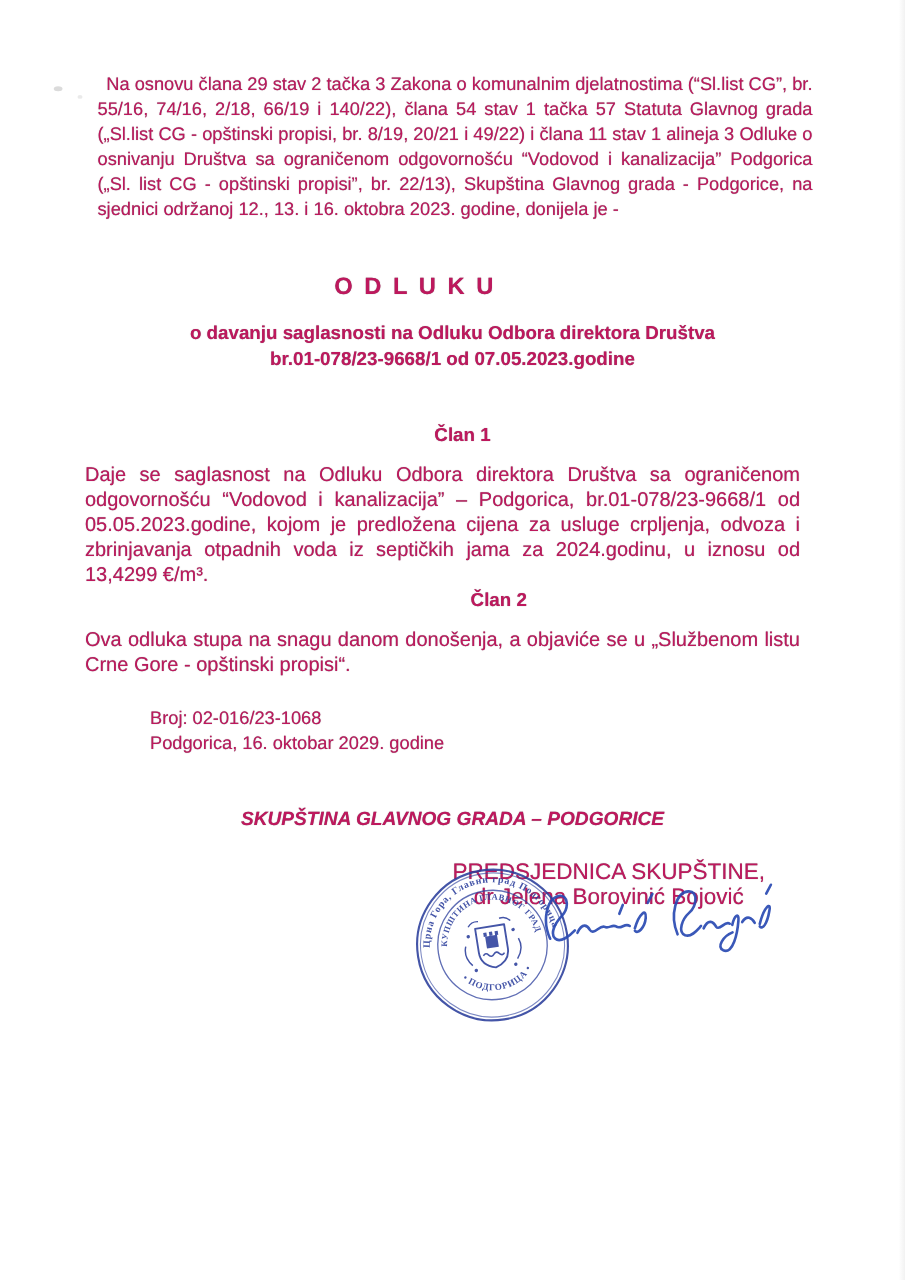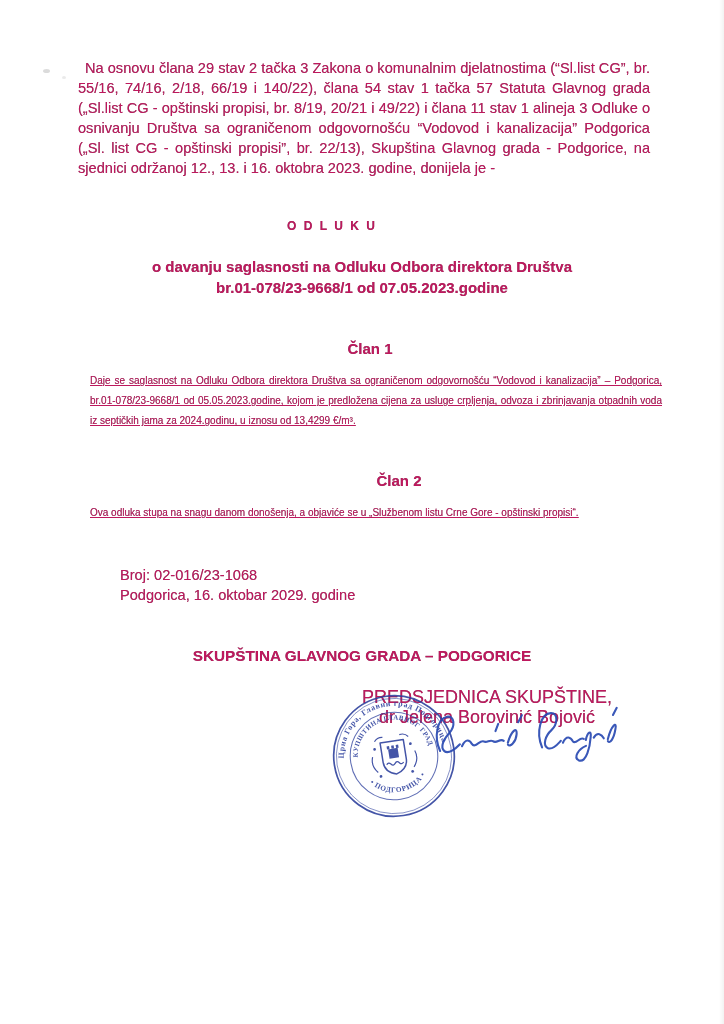--- a/index.html
+++ b/index.html
@@ -29,21 +29,21 @@
     line-height: 20px;
     text-align: justify;
     text-indent: 7px;
   }
 
   .title {
     position: absolute;
     left: 0; top: 219px; width: 664px;
     margin: 0;
     text-align: center;
-    font-size: 12px;
+    font-size: 19px;
     font-weight: bold;
     letter-spacing: 2px;
   }
 
   .subtitle {
     position: absolute;
     left: 0; top: 256px; width: 724px;
     text-align: center;
     font-size: 15px;
     font-weight: bold;
@@ -56,44 +56,44 @@
     margin: 0;
     text-align: center;
     font-size: 15px;
     font-weight: bold;
   }
   .article-heading.a1 { top: 340px; padding-left: 16px; }
   .article-heading.a2 { top: 472px; margin-left: 37px; }
 
   .article-body {
     position: absolute;
-    left: 90px; width: 572px;
-    margin: 0;
-    font-size: 10px;
+    left: 68px; width: 572px;
+    margin: 0;
+    font-size: 16px;
     line-height: 20px;
     text-align: justify;
-    text-decoration: underline;
   }
   .article-body.a1 { top: 371px; }
   .article-body.a2 { top: 503px; }
 
   .ref-block {
     position: absolute;
     left: 78px; top: 565px;
     font-size: 14.6px;
     line-height: 20px;
     margin-left: 42px;
   }
 
   .issuer {
     position: absolute;
     left: 0; top: 647px; width: 724px;
     text-align: center;
     font-size: 15.3px;
     font-weight: bold;
+    font-style: italic;
   }
 
   .sig-block {
     position: absolute;
     left: 337px; top: 687px; width: 300px;
     text-align: center;
     font-size: 18px;
     font-weight: normal;
     line-height: 20px;
   }

